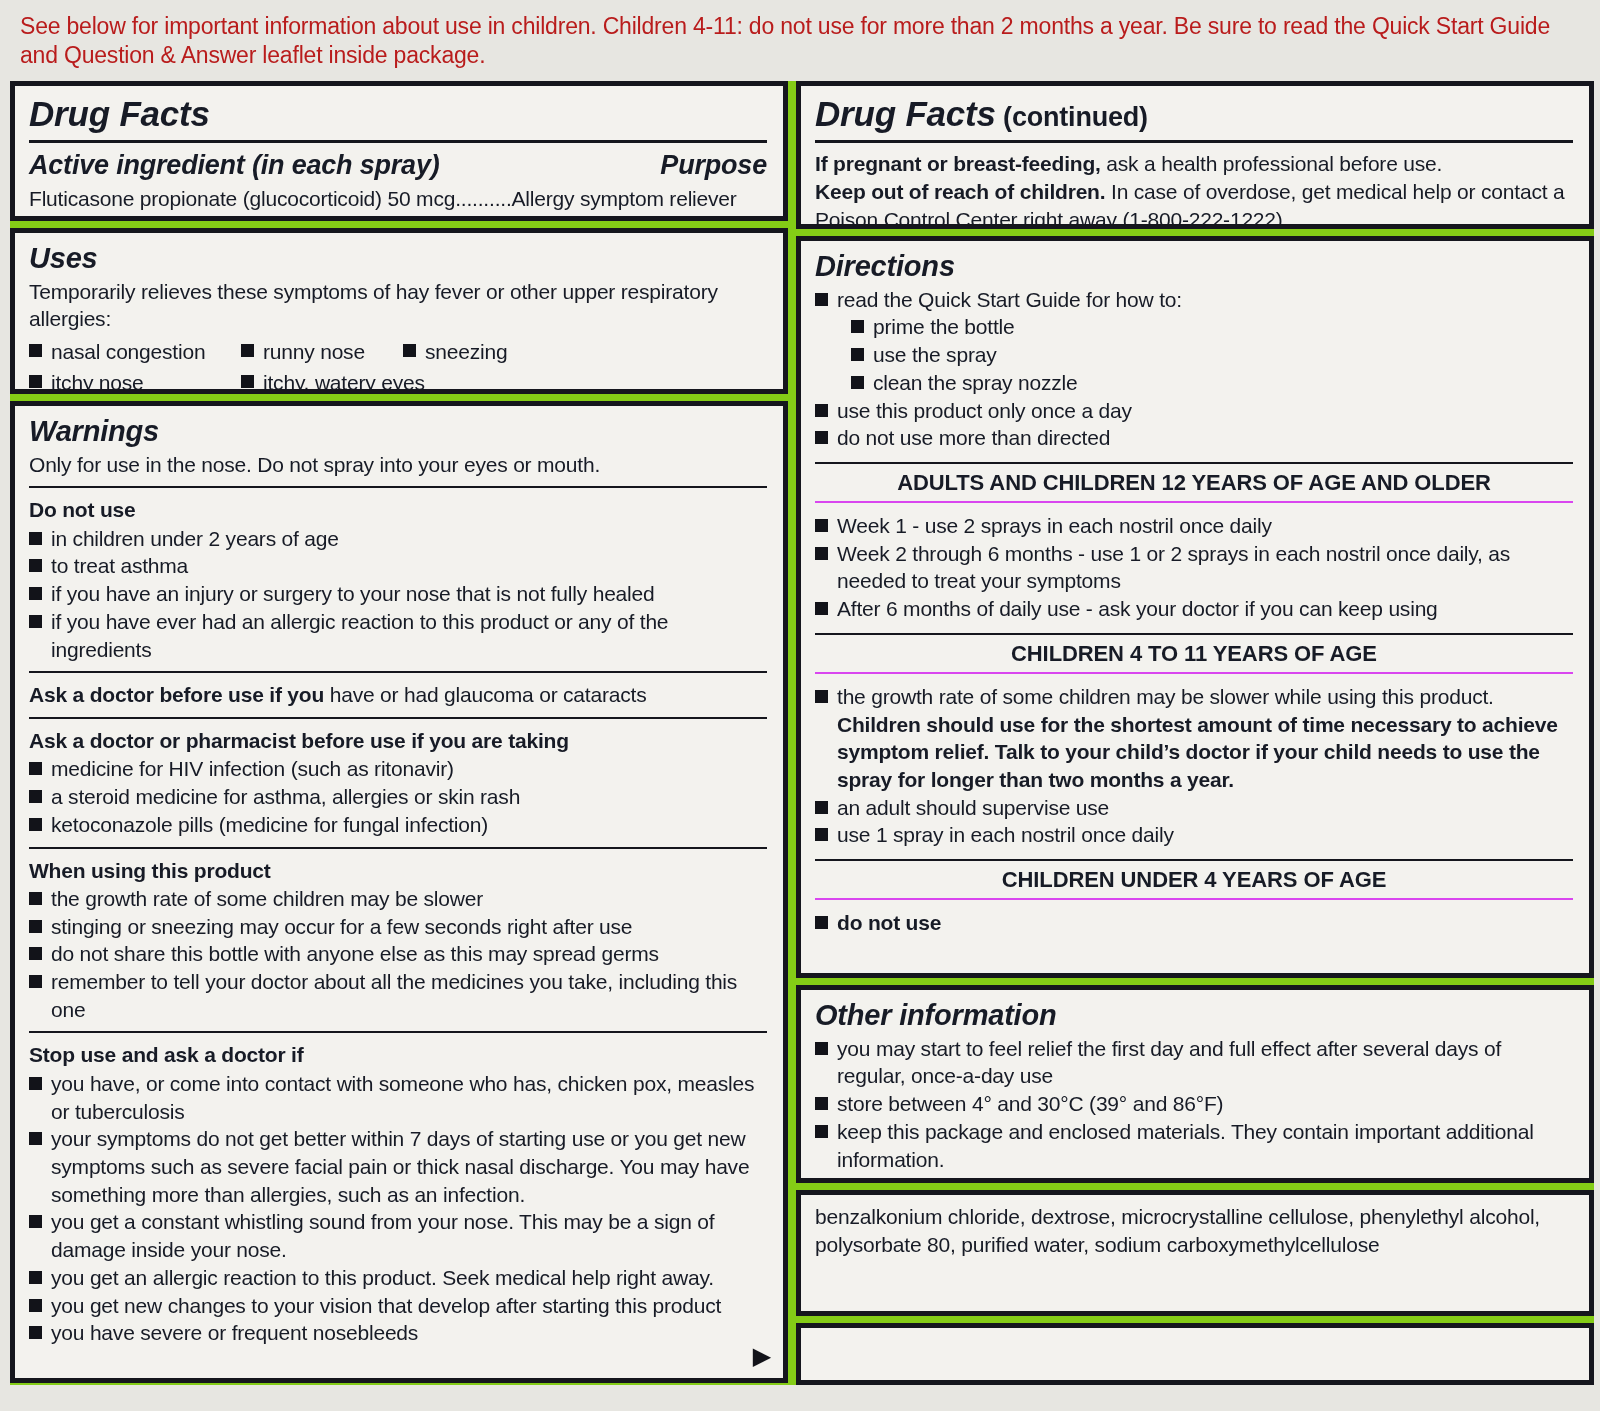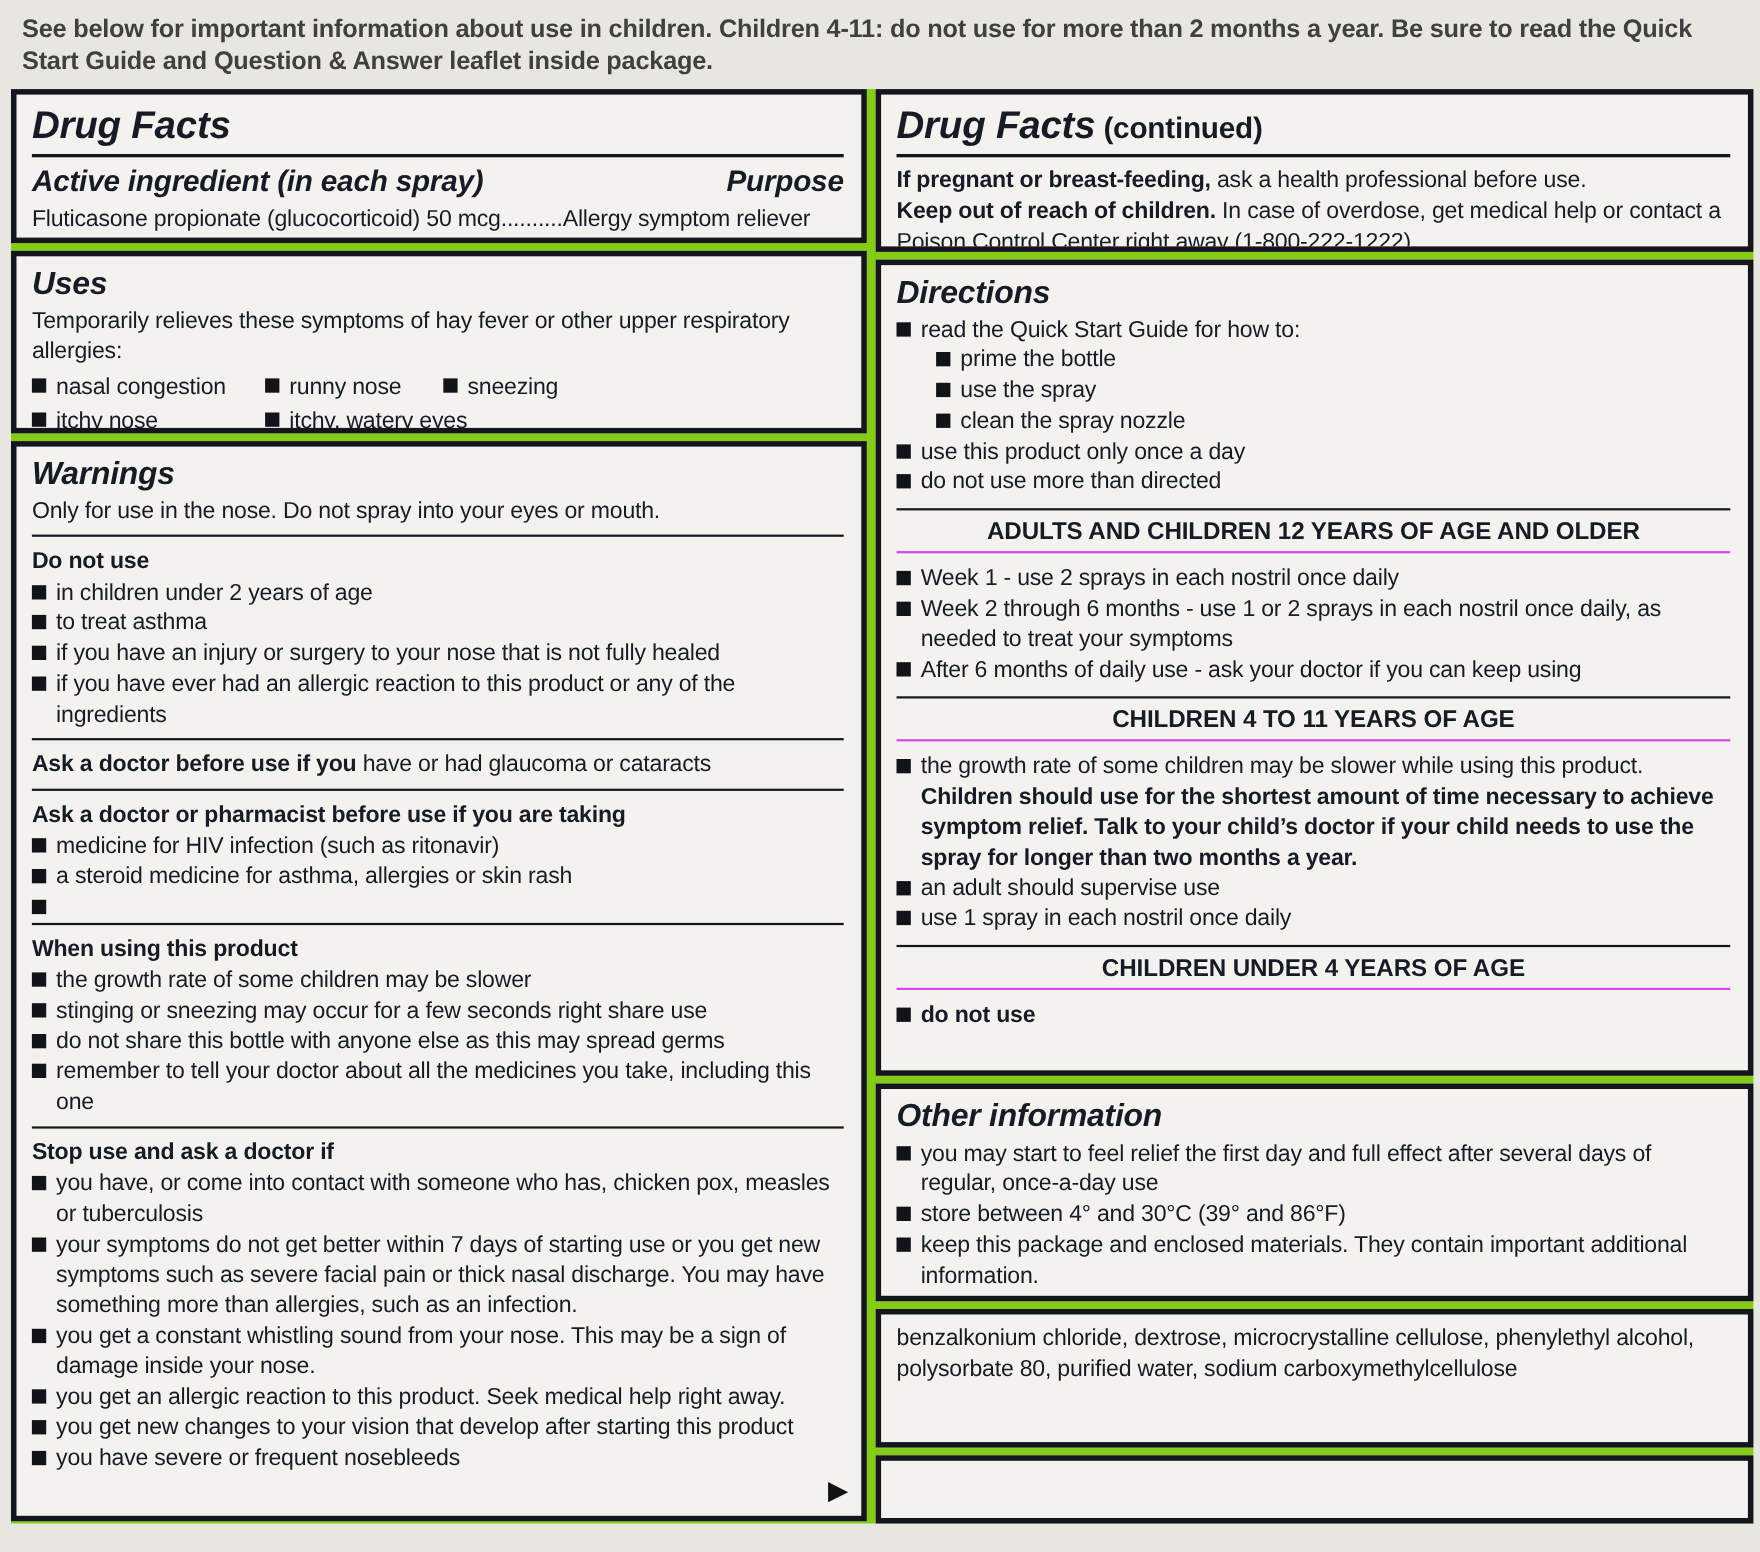--- a/index.html
+++ b/index.html
@@ -8,23 +8,23 @@
     height: 1411px;
     background: #e7e6e1;
     color: #171b26;
     font-family: "Liberation Sans", sans-serif;
     letter-spacing: -0.2px;
     overflow: hidden;
   }
   .top-note {
     padding: 12px 22px 10px 20px;
     font-size: 23px;
-    font-weight: 700;
+    font-weight: 400;
     line-height: 1.28;
-    color: #404040;
+    color: #b91c1c;
     max-width: 1580px;
   }
   .columns {
     display: flex;
     gap: 8px;
     margin: 0 6px 0 10px;
     background: #84cc16;
     padding: 0;
   }
   .col { display: flex; flex-direction: column; gap: 7px; }
@@ -155,31 +155,32 @@
       <div class="bullet">
           <span class="sq"></span>
           <span>medicine for HIV infection (such as ritonavir)</span>
         </div>
       <div class="bullet">
           <span class="sq"></span>
           <span>a steroid medicine for asthma, allergies or skin rash</span>
         </div>
       <div class="bullet">
           <span class="sq"></span>
+          <span>ketoconazole pills (medicine for fungal infection)</span>
         </div>
 
       <div class="hr"></div>
       <div class="bhead">When using this product</div>
       <div class="bullet">
           <span class="sq"></span>
           <span>the growth rate of some children may be slower</span>
         </div>
       <div class="bullet">
           <span class="sq"></span>
-          <span>stinging or sneezing may occur for a few seconds right share use</span>
+          <span>stinging or sneezing may occur for a few seconds right after use</span>
         </div>
       <div class="bullet">
           <span class="sq"></span>
           <span>do not share this bottle with anyone else as this may spread germs</span>
         </div>
       <div class="bullet">
           <span class="sq"></span>
           <span>remember to tell your doctor about all the medicines you take, including this one</span>
         </div>
 

